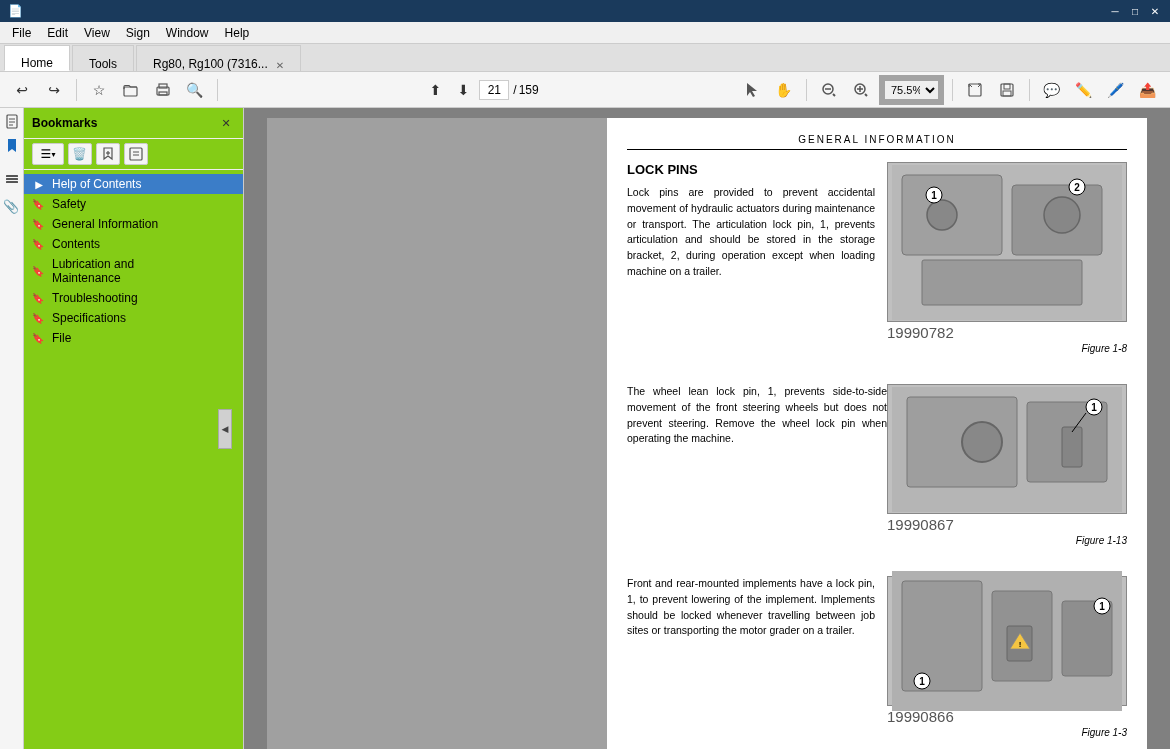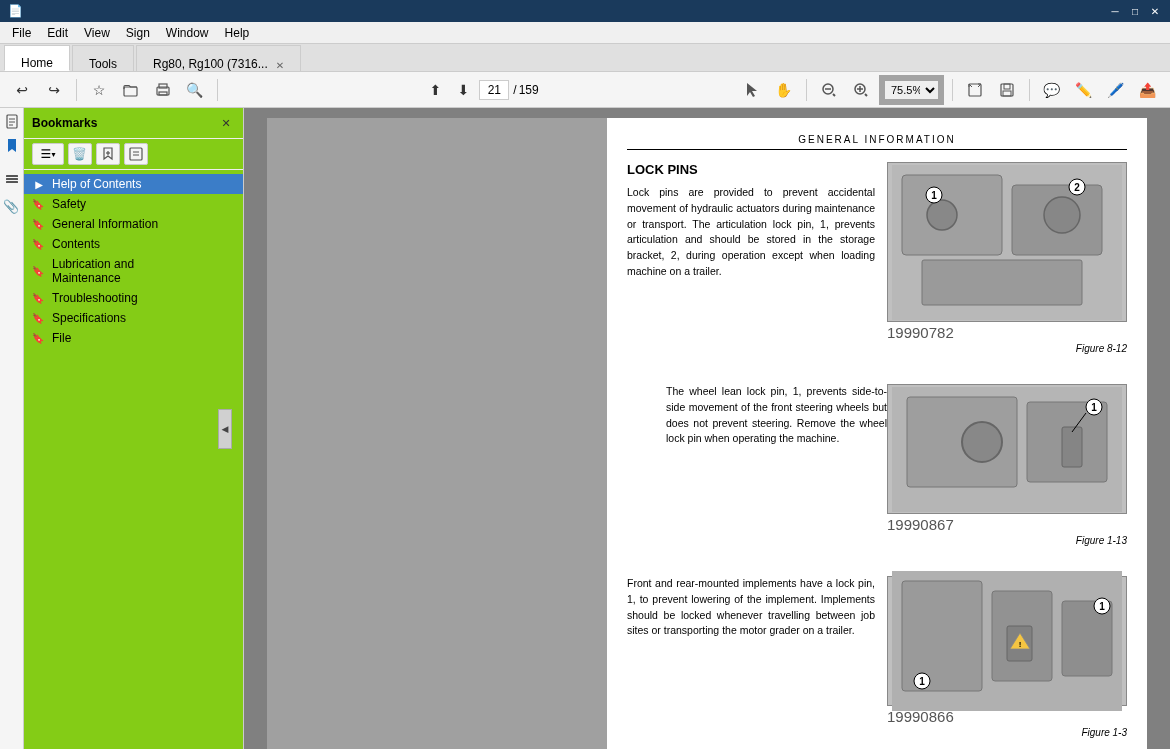--- a/index.html
+++ b/index.html
@@ -521,25 +521,25 @@
                 <circle cx="50" cy="50" r="15" fill="#888" stroke="#666" stroke-width="1.5"></circle>
                 <circle cx="170" cy="50" r="18" fill="#878787" stroke="#666" stroke-width="1.5"></circle>
 
                 <circle cx="42" cy="30" r="8" fill="#fff" stroke="#000" stroke-width="1"></circle>
                 <text x="42" y="34" text-anchor="middle" font-size="10" font-weight="bold" fill="#000">1</text>
                 <circle cx="185" cy="22" r="8" fill="#fff" stroke="#000" stroke-width="1"></circle>
                 <text x="185" y="26" text-anchor="middle" font-size="10" font-weight="bold" fill="#000">2</text>
               </svg>
             </div>
             <div class="figure-num">19990782</div>
-            <div class="figure-caption">Figure 8-12</div>
+            <div class="figure-caption">Figure 1-8</div>
           </div>
         </div>
 
-        <div style="display:flex; margin-bottom:14px;margin-left:39px;">
+        <div style="display:flex; margin-bottom:14px;">
           <div style="flex:1;">
             <div class="body-text">The wheel lean lock pin, 1, prevents side-to-side movement of the front steering wheels but does not prevent steering. Remove the wheel lock pin when operating the machine.</div>
           </div>
           <div class="figure-block">
             <div class="figure-img figure-img-sm">
               <svg width="230" height="125" viewBox="0 0 230 125">
                 <rect width="230" height="125" fill="#b5b5b5"></rect>
                 <rect x="15" y="10" width="110" height="90" rx="3" fill="#9e9e9e" stroke="#777" stroke-width="1"></rect>
                 <rect x="135" y="15" width="80" height="80" rx="3" fill="#969696" stroke="#777" stroke-width="1"></rect>
                 <circle cx="90" cy="55" r="20" fill="#888" stroke="#666" stroke-width="2"></circle>

